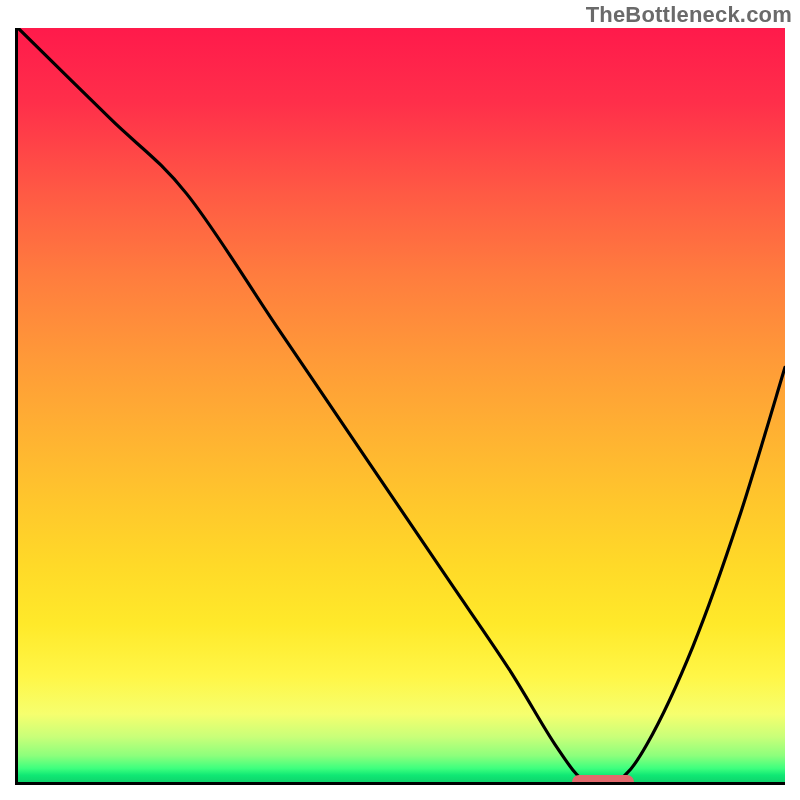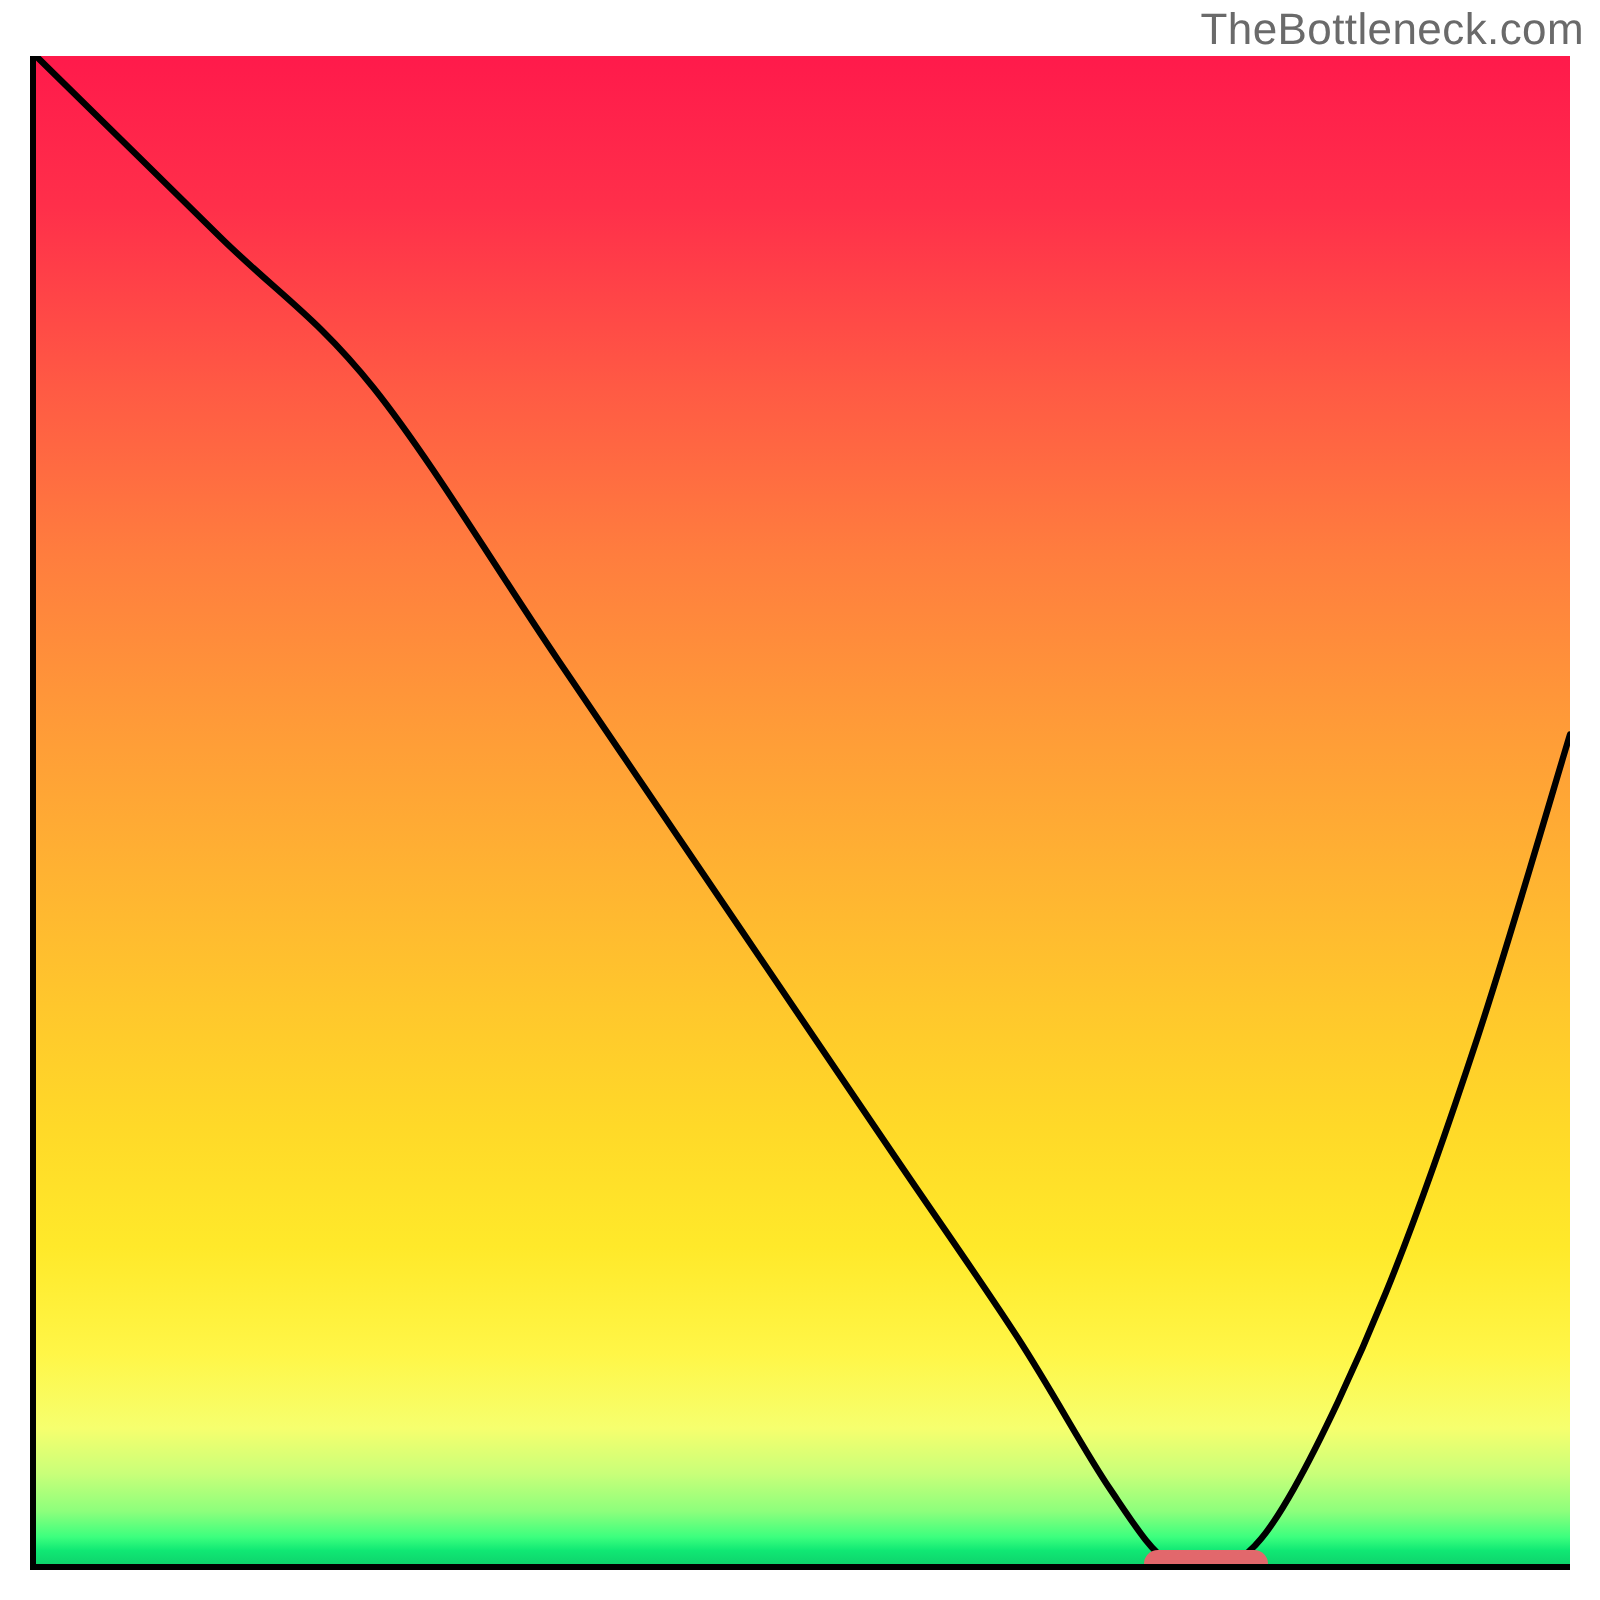--- a/index.html
+++ b/index.html
@@ -13,21 +13,21 @@
   .frame {
     position: relative;
     width: 800px;
     height: 800px;
   }
   .watermark {
     position: absolute;
     top: 2px;
     right: 8px;
     font-size: 22px;
-    font-weight: 400;
+    font-weight: 700;
     color: #6a6a6a;
     letter-spacing: 0.2px;
   }
   .plot {
     position: absolute;
     left: 15px;
     top: 28px;
     width: 770px;
     height: 757px;
     border-left: 3px solid #000;

